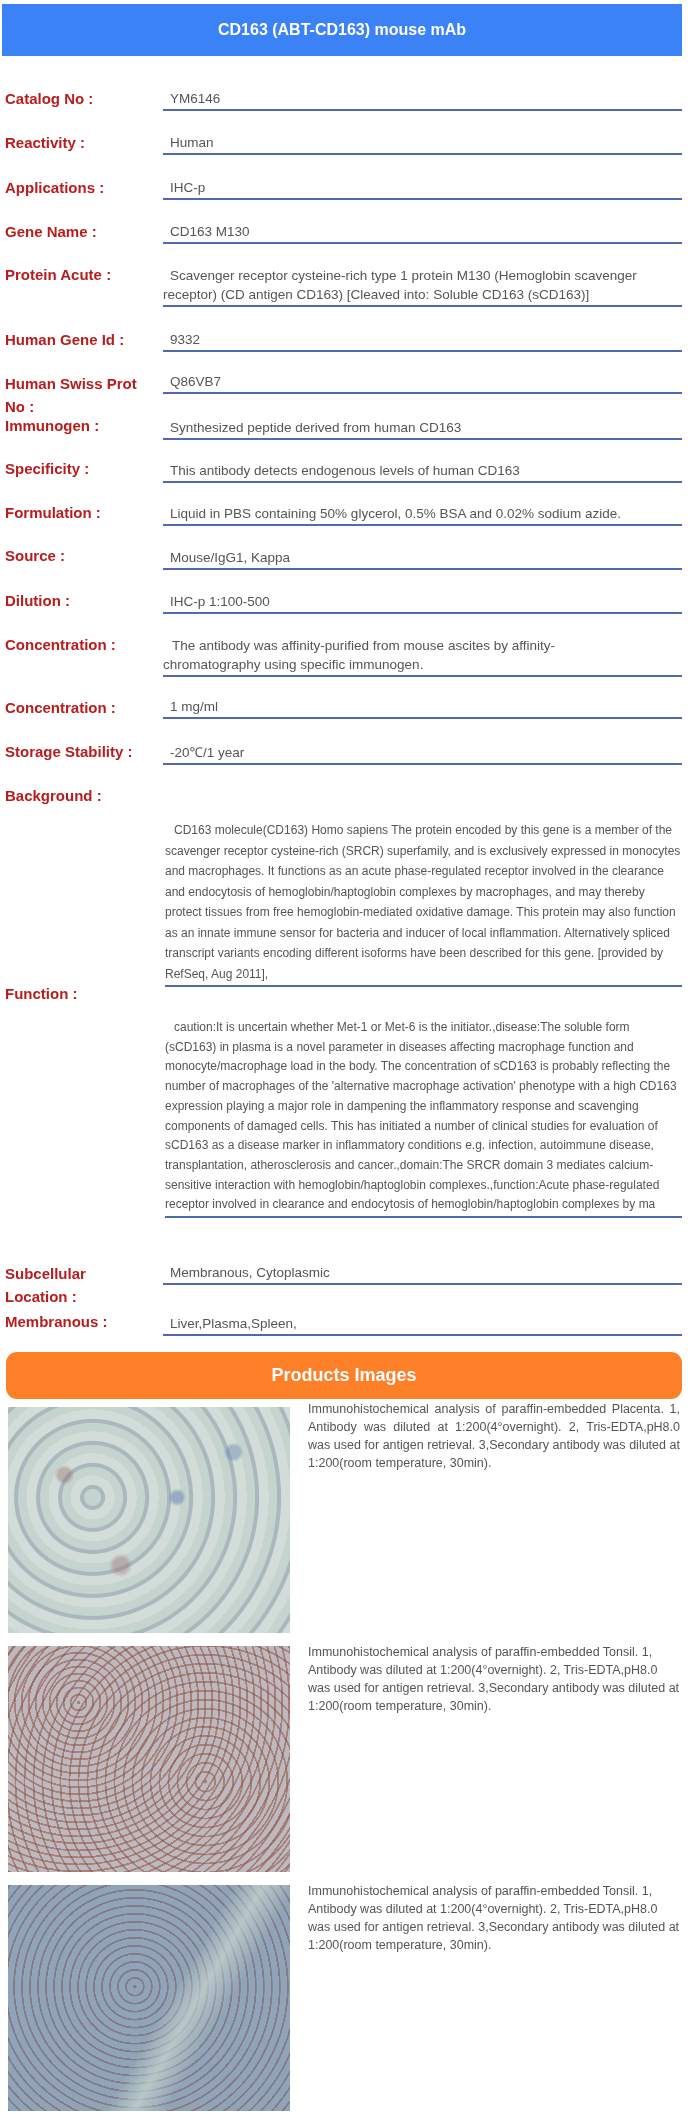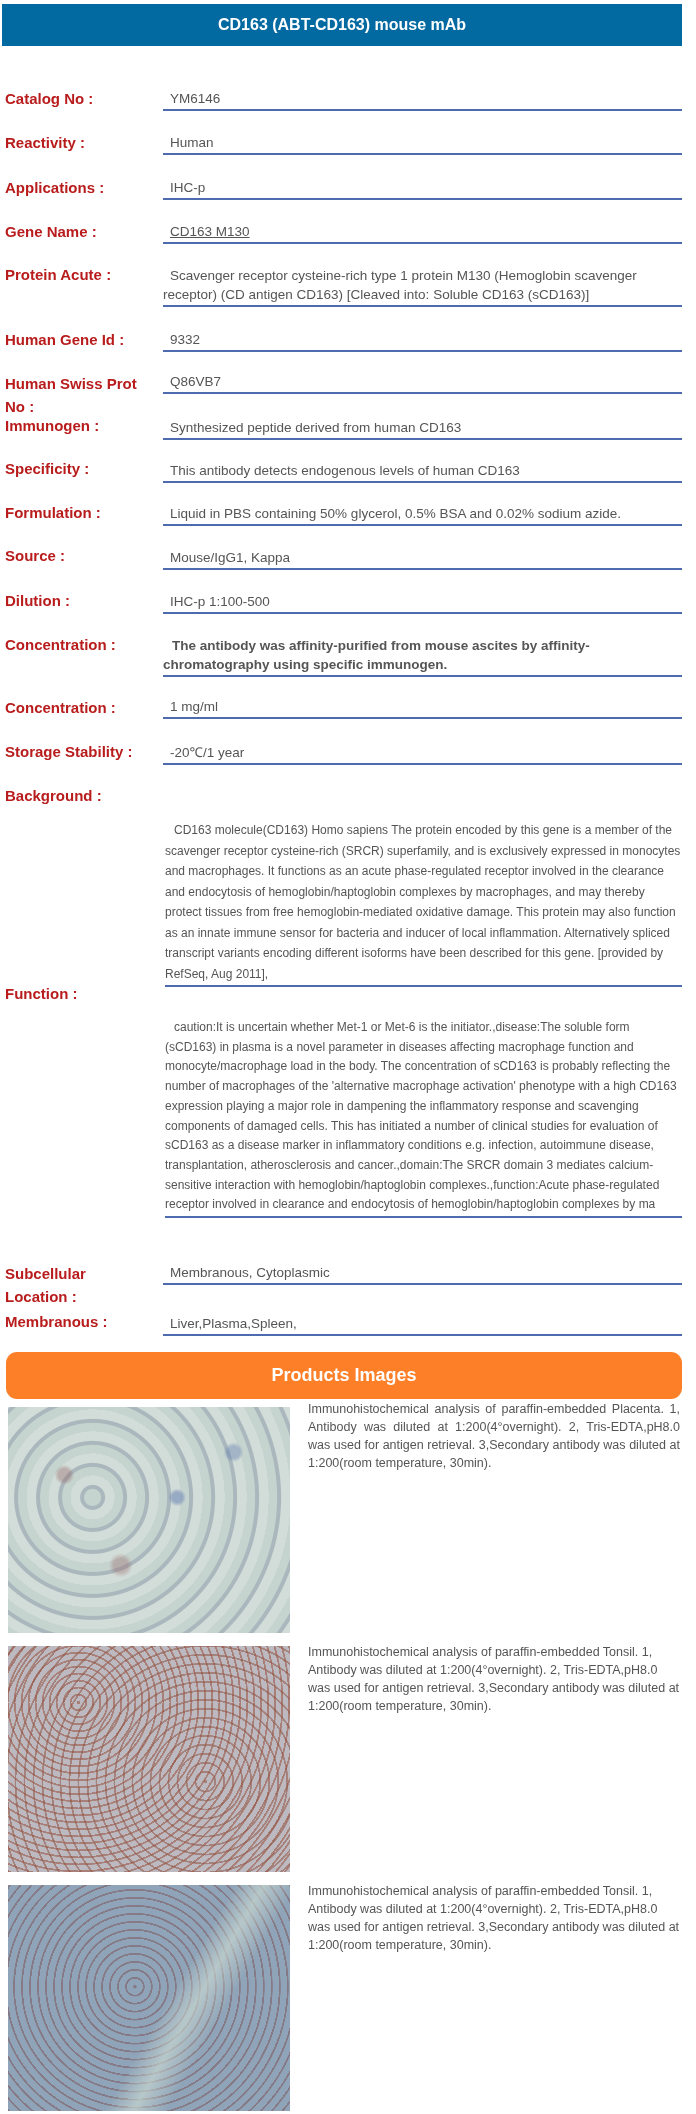--- a/index.html
+++ b/index.html
@@ -1,17 +1,17 @@
 <!DOCTYPE html>
 <html><head>
 <meta charset="utf-8">
 <style>
   html, body { margin:0; padding:0; background:#ffffff; }
   body { width:696px; height:2114px; position:relative; overflow:hidden; font-family:"Liberation Sans", sans-serif; }
-  .header { position:absolute; left:2px; top:4px; width:680px; height:42px; background:#0369a1; color:#fff; font-weight:bold; font-size:16px; display:flex; align-items:center; justify-content:center; }
+  .header { position:absolute; left:2px; top:4px; width:680px; height:52px; background:#3b82f6; color:#fff; font-weight:bold; font-size:16px; display:flex; align-items:center; justify-content:center; }
   .row { position:absolute; left:0; width:696px; }
   .label { position:absolute; left:5px; top:0; width:150px; color:#b91c1c; font-weight:bold; font-size:15px; line-height:22px; }
   .value { position:absolute; left:163px; width:519px; color:#555; font-size:13.5px; line-height:19px; border-bottom:2px solid #4f6bb0; padding-left:7px; box-sizing:border-box; padding-bottom:1px; }
   .value.long { line-height:20.5px; font-size:12px; padding-left:0;margin-top:34px; }
   .ph { position:absolute; left:6px; width:676px; height:47px; top:1344px; background:#fd7f27; color:#fff; font-weight:bold; font-size:18px; display:flex; align-items:center; justify-content:center; }
   .prod-img { position:absolute; left:8px; width:282px; height:226px; }
   .prod-cap { position:absolute; left:308px; width:372px; color:#555; font-size:12.5px; line-height:18px; }
   .cap-justify { text-align:justify; }
   .tissue1 { background:
       radial-gradient(circle at 20% 30%, rgba(140,90,90,0.35) 0 6px, transparent 10px),
@@ -46,21 +46,21 @@
   <div class="value" style="top:1px;">Human</div>
 </div>
 
 <div class="row" style="top:177px;">
   <div class="label">Applications :</div>
   <div class="value" style="top:1px;">IHC-p</div>
 </div>
 
 <div class="row" style="top:221px;">
   <div class="label">Gene Name :</div>
-  <div class="value" style="top:1px;text-decoration:underline;">CD163 M130</div>
+  <div class="value" style="top:1px;">CD163 M130</div>
 </div>
 
 <div class="row" style="top:264px;">
   <div class="label">Protein Acute :</div>
   <div class="value" style="top:2px; padding-left:0; text-indent:7px;">Scavenger receptor cysteine-rich type 1 protein M130 (Hemoglobin scavenger receptor) (CD antigen CD163) [Cleaved into: Soluble CD163 (sCD163)]</div>
 </div>
 
 <div class="row" style="top:329px;">
   <div class="label">Human Gene Id :</div>
   <div class="value" style="top:1px;">9332</div>
@@ -91,21 +91,21 @@
   <div class="value" style="top:3px;">Mouse/IgG1, Kappa</div>
 </div>
 
 <div class="row" style="top:590px;">
   <div class="label">Dilution :</div>
   <div class="value" style="top:2px;">IHC-p 1:100-500</div>
 </div>
 
 <div class="row" style="top:634px;">
   <div class="label">Concentration :</div>
-  <div class="value" style="top:2px; padding-left:0; text-indent:9px; width:519px; padding-right:90px;font-weight:bold;">The antibody was affinity-purified from mouse ascites by affinity-chromatography using specific immunogen.</div>
+  <div class="value" style="top:2px; padding-left:0; text-indent:9px; width:519px; padding-right:90px;">The antibody was affinity-purified from mouse ascites by affinity-chromatography using specific immunogen.</div>
 </div>
 
 <div class="row" style="top:697px;">
   <div class="label">Concentration :</div>
   <div class="value" style="top:0;">1 mg/ml</div>
 </div>
 
 <div class="row" style="top:741px;">
   <div class="label">Storage Stability :</div>
   <div class="value" style="top:2px;">-20℃/1 year</div>

